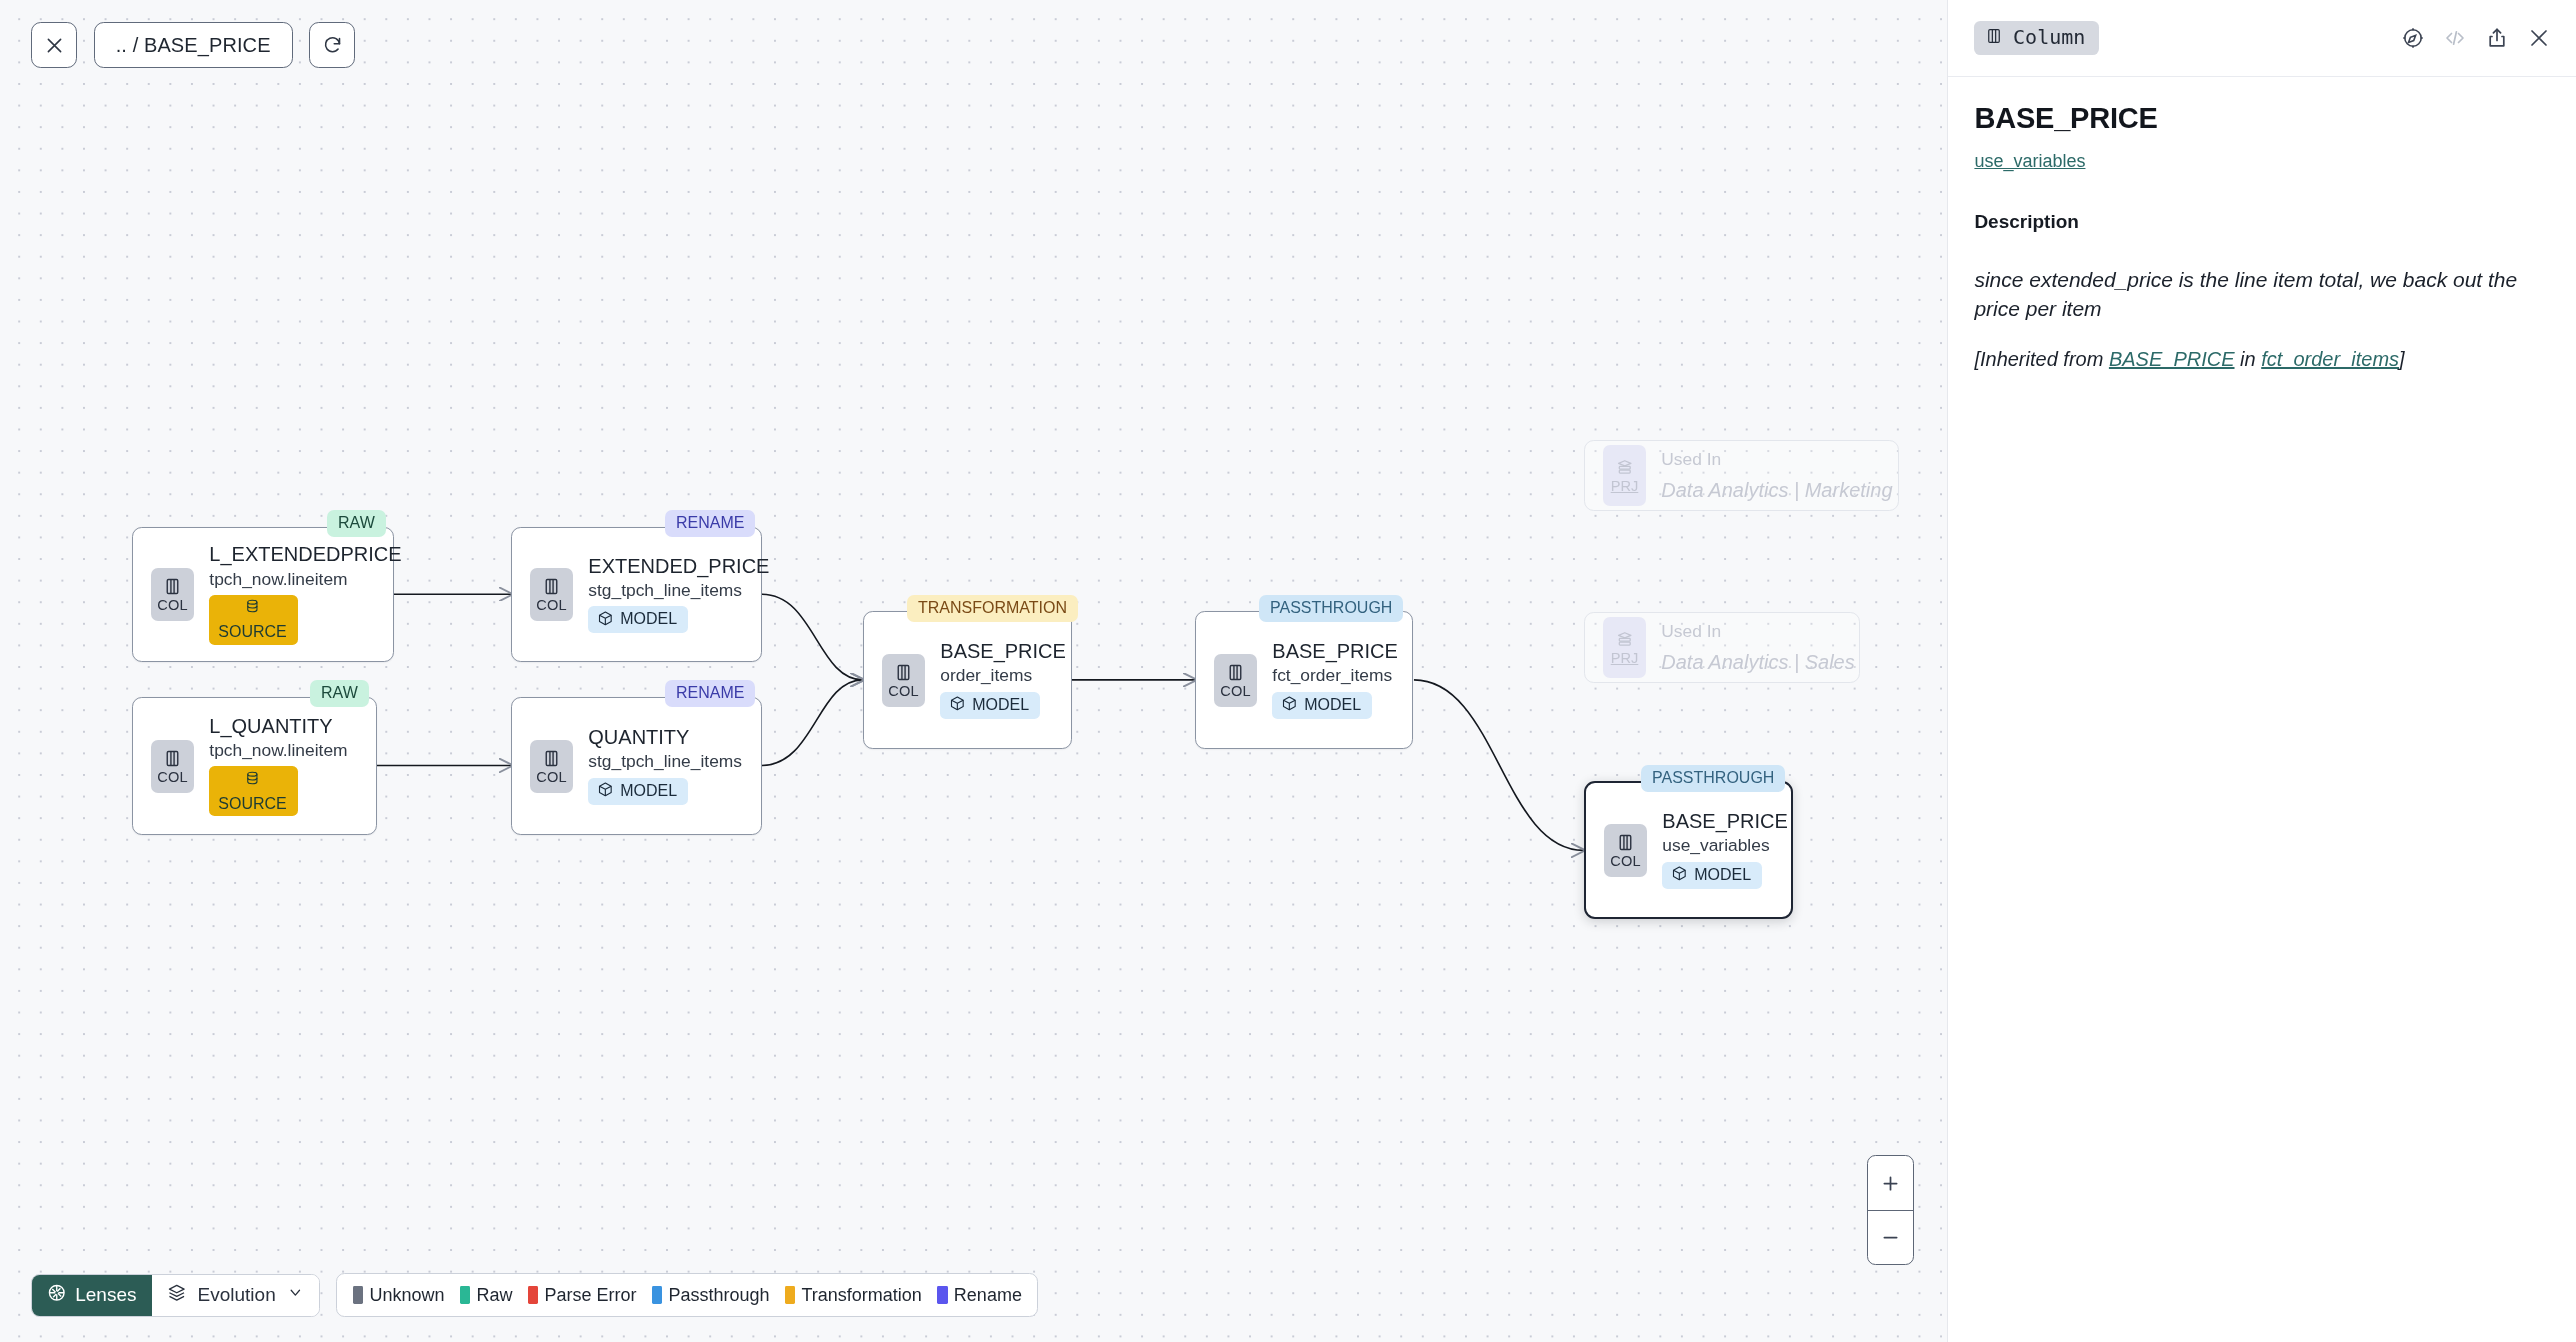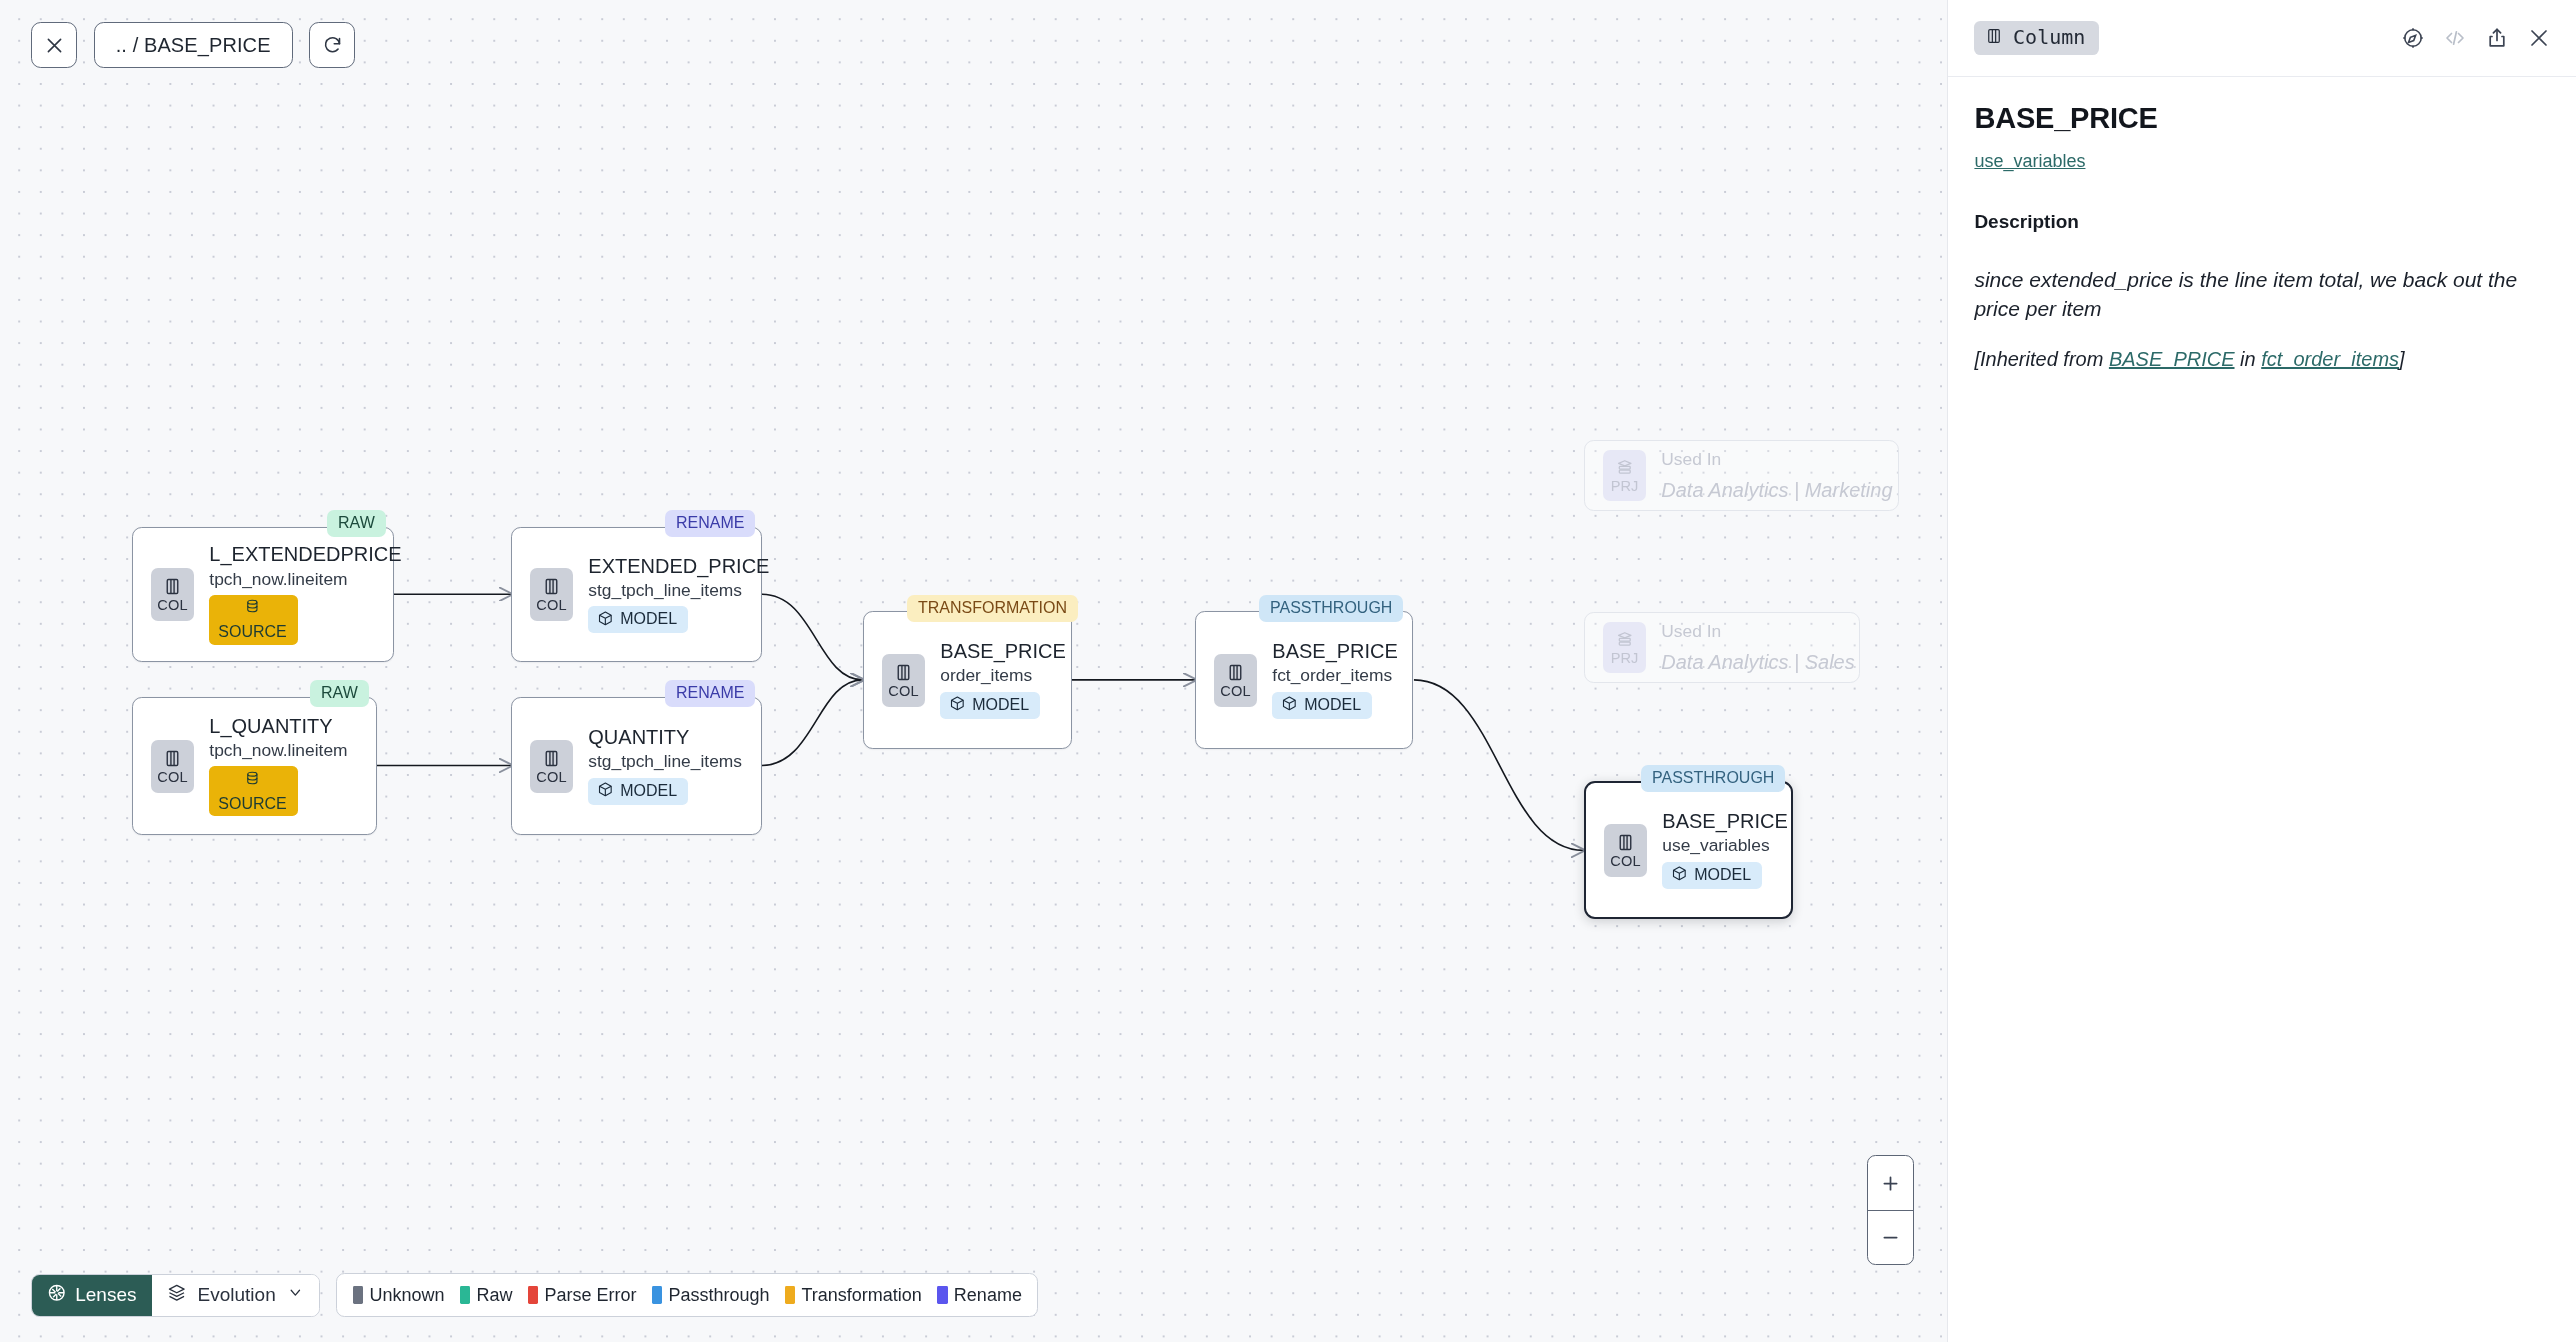--- a/index.html
+++ b/index.html
@@ -75,24 +75,24 @@
   .kind-trans { background: #fbeec0; color: #7a4a16; }
   .kind-pass  { background: #cfe6f7; color: #33627f; }
 
   
   .ghost {
     position: absolute; display: flex; align-items: center;
     border: 1.1px solid #e3e6ec; border-radius: 9.7px;
     background: rgba(255,255,255,.25); z-index: 8;
   }
   .ghost-icon {
-    width: 43px; height: 51px; flex: none; margin-left: 18px;
+    width: 43px; height: 61px; flex: none; margin-left: 18px;
     background: #e7e8f6; border-radius: 7px;
     display: flex; flex-direction: column; align-items: center; justify-content: center;
-    gap: 1.4px; color: #c2c5d2;
+    gap: 1.4px; color: #c2c5d2; text-decoration: underline;
   }
   .ghost-icon .lbl { font-size: 14.6px; line-height: 1; }
   .ghost-body { margin-left: 15.3px; display: flex; flex-direction: column; gap: 11px; padding-right: 18px; }
   .ghost-l1 { font-size: 17.4px; color: #c6c9d3; line-height: 1; }
   .ghost-l2 { font-size: 20px; color: #c6c9d3; line-height: 1; white-space: nowrap; font-style: italic; }
 
   
   .edges { position: absolute; inset: 0; z-index: 6; pointer-events: none; }
 
   

